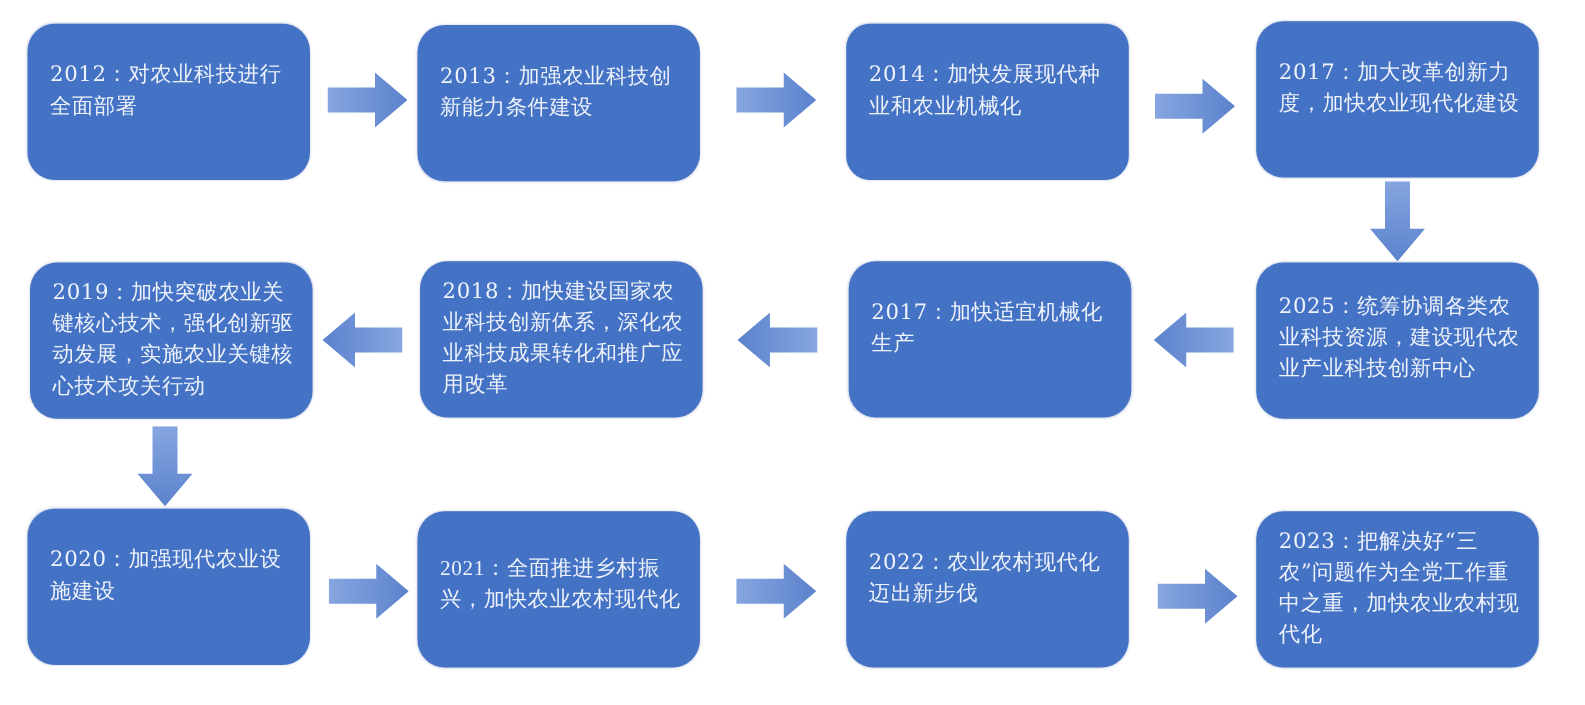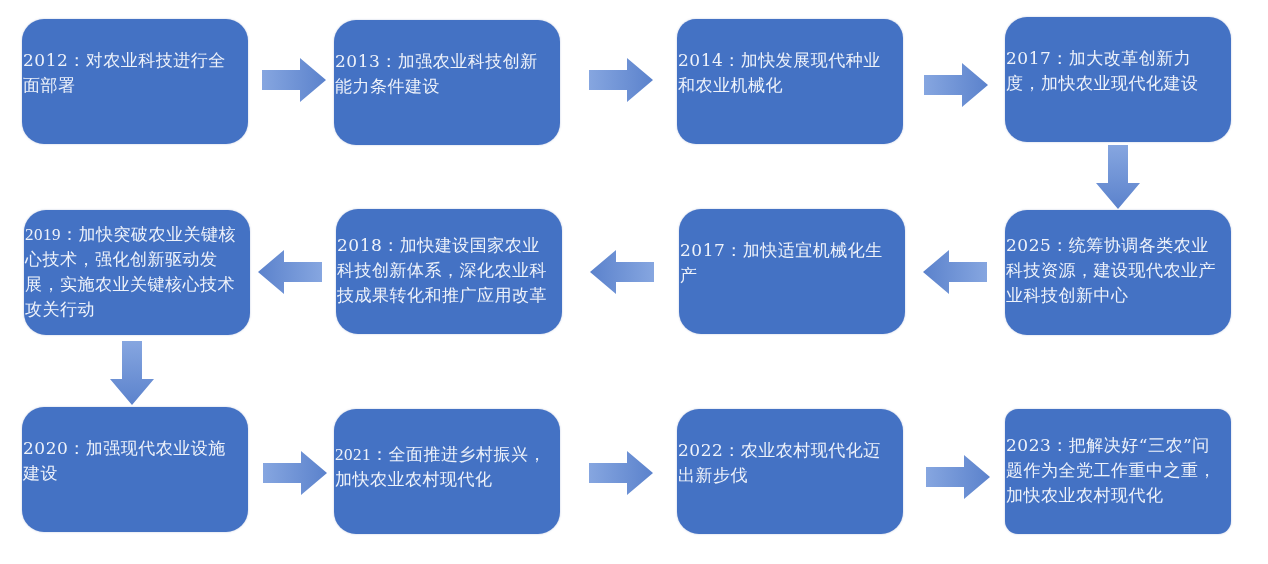--- a/index.html
+++ b/index.html
@@ -4,21 +4,21 @@
 <style>
   html, body { margin: 0; padding: 0; background: #ffffff; }
   body { width: 1268px; height: 564px; position: relative; overflow: hidden;
          font-family: "DejaVu Serif", "Liberation Serif", serif; }
   .box {
     position: absolute;
     width: 226px; height: 125px;
     background: #4472c4;
     border-radius: 22px;
     box-sizing: border-box;
-    padding: 0 14px 0 1px;
+    padding: 0 14px 0 18px;
     display: flex; align-items: center;
     color: #eef2fa;
     font-size: 17px;
     line-height: 25px;
     box-shadow: 0 0 2px rgba(60,90,160,0.35);
   }
   .box span { display: block; margin-top: -18px; letter-spacing: 0.5px; }
   .arrow { position: absolute; }
   .arrow svg { display: block; }
 </style>
@@ -57,34 +57,34 @@
 
 <div class="box" style="left:1005px; top:210px;">
   <span style="margin-top:-4px">2025：统筹协调各类农业科技资源，建设现代农业产业科技创新中心</span>
 </div>
 <div class="box" style="left:679px; top:209px;justify-content:flex-end;">
   <span>2017：加快适宜机械化生产</span>
 </div>
 <div class="box" style="left:336px; top:209px;">
   <span style="margin-top:-2px">2018：加快建设国家农业科技创新体系，深化农业科技成果转化和推广应用改革</span>
 </div>
-<div class="box" style="left:24px; top:210px;font-family:Liberation Serif, serif;">
+<div class="box" style="left:24px; top:210px;">
   <span style="margin-top:-2px">2019：加快突破农业关键核心技术，强化创新驱动发展，实施农业关键核心技术攻关行动</span>
 </div>
 
 <div class="box" style="left:22px; top:407px;">
   <span>2020：加强现代农业设施建设</span>
 </div>
 <div class="box" style="left:334px; top:409px;font-family:Liberation Serif, serif;">
   <span style="margin-top:-10px">2021：全面推进乡村振兴，加快农业农村现代化</span>
 </div>
 <div class="box" style="left:677px; top:409px;justify-content:center;">
   <span>2022：农业农村现代化迈出新步伐</span>
 </div>
-<div class="box" style="left:1005px; top:409px;border-radius:13px;">
+<div class="box" style="left:1005px; top:409px;">
   <span style="margin-top:-2px">2023：把解决好“三农”问题作为全党工作重中之重，加快农业农村现代化</span>
 </div>
 
 <div class="arrow" style="left:262px; top:58px;">
   <svg width="64" height="44">
       <polygon points="0,12 38,12 38,0 64,22 38,44 38,32 0,32" fill="url(#gradH)"></polygon>
     </svg>
 </div>
 <div class="arrow" style="left:589px; top:58px;">
   <svg width="64" height="44">

